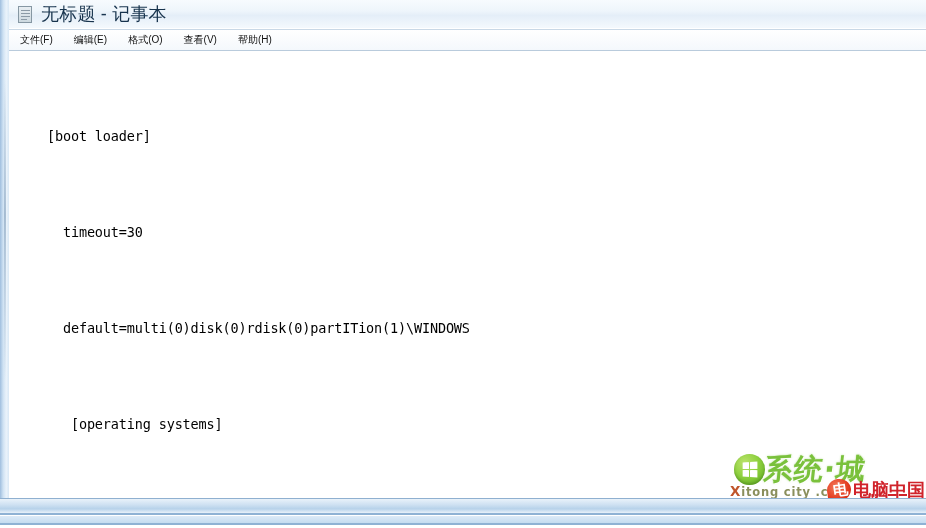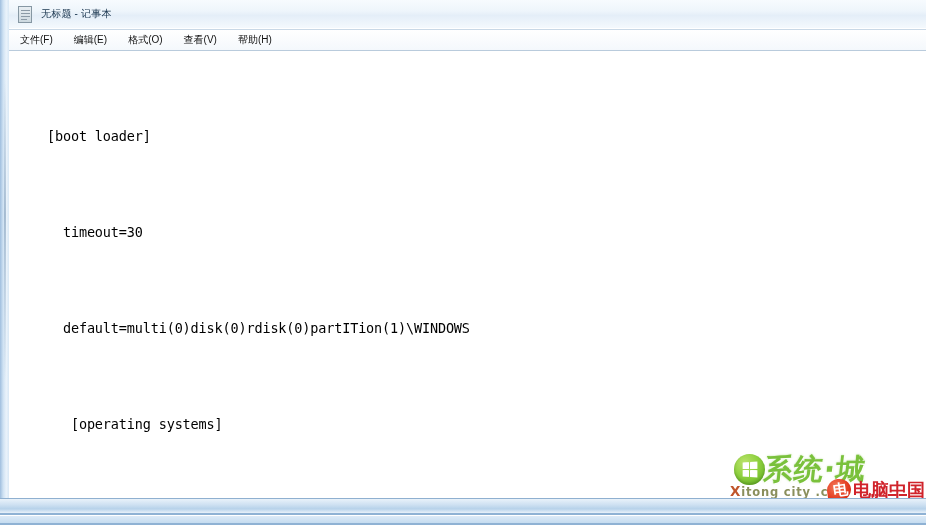--- a/index.html
+++ b/index.html
@@ -140,21 +140,21 @@
     border: 1px solid #8697a3;
     box-sizing: border-box;
   }
   #np-icon .page i {
     position: absolute;
     left: 2px;
     width: 9px; height: 1px;
     background: #8b9aa6;
   }
   #np-title-text {
-    font-size: 10px;
+    font-size: 18px;
     color: #17334d;
     letter-spacing: .2px;
     white-space: nowrap;
   }
 
   #np-menubar {
     position: absolute;
     left: 9px; top: 29px;
     width: 929px; height: 22px;
     background: linear-gradient(to bottom, #ffffff 0%, #f4f8fc 100%);

